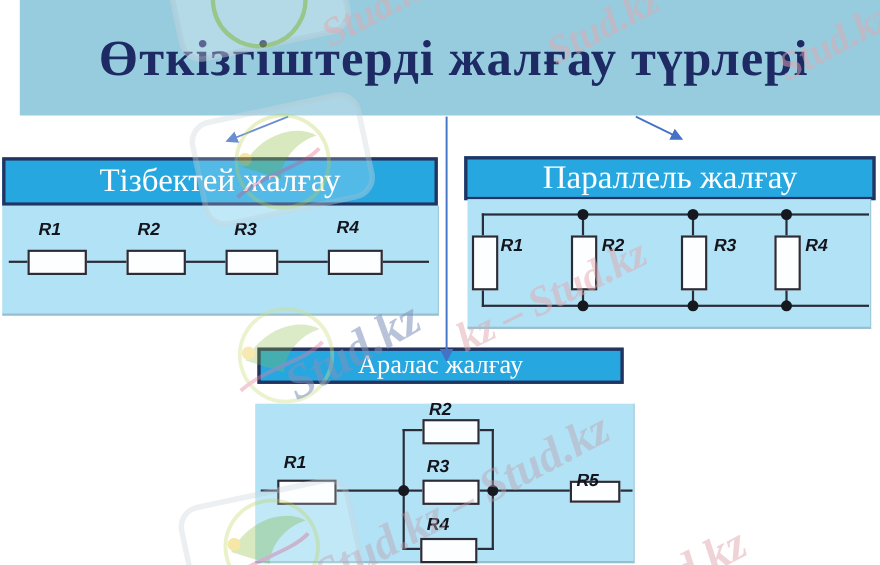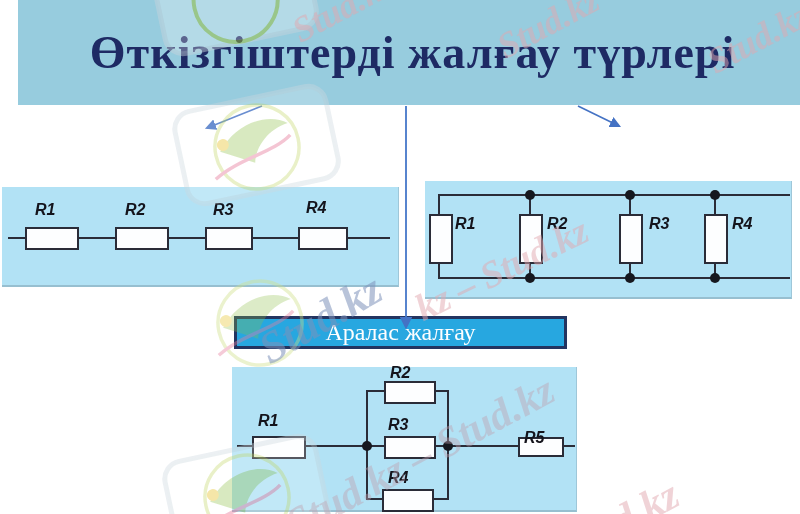--- a/index.html
+++ b/index.html
@@ -45,32 +45,38 @@
     <defs>
       <marker id="ah" viewBox="0 0 10 10" refX="8" refY="5" markerWidth="7" markerHeight="7" orient="auto">
         <path d="M0,0 L10,5 L0,10 z" fill="#4472C4"></path>
       </marker>
     </defs>
     <line x1="262" y1="106" x2="207" y2="128" stroke="#4472C4" stroke-width="1.6" marker-end="url(#ah)"></line>
     <line x1="578" y1="106" x2="619" y2="126" stroke="#4472C4" stroke-width="1.6" marker-end="url(#ah)"></line>
     <line x1="406" y1="106" x2="406" y2="327" stroke="#4577C9" stroke-width="1.8" marker-end="url(#ah)"></line>
   </svg>
 
+  <div class="sec-header" style="left:2px;top:143px;width:390px;height:38px;font-size:30px;">
+    <span class="hdr-label">Тізбектей жалғау</span>
+  </div>
   <div class="sec-body" style="left:2px;top:187px;width:396px;height:98px;">
     <div class="wire" style="left:6px;top:50px;width:382px;height:2px;"></div>
     <div class="res-h" style="left:23px;top:40px;"></div>
     <div class="res-h" style="left:113px;top:40px;"></div>
     <div class="res-h" style="left:203px;top:40px;width:44px;"></div>
     <div class="res-h" style="left:296px;top:40px;width:46px;"></div>
     <div class="rlabel" style="left:33px;top:14px;">R1</div>
     <div class="rlabel" style="left:123px;top:14px;">R2</div>
     <div class="rlabel" style="left:211px;top:14px;">R3</div>
     <div class="rlabel" style="left:304px;top:12px;">R4</div>
   </div>
 
+  <div class="sec-header" style="left:422px;top:142px;width:368px;height:34px;font-size:30px;">
+    <span class="hdr-label">Параллель жалғау</span>
+  </div>
   <div class="sec-body" style="left:425px;top:181px;width:366px;height:116px;">
     <div class="wire" style="left:13px;top:13px;width:352px;height:2px;"></div>
     <div class="wire" style="left:13px;top:96px;width:352px;height:2px;"></div>
 
     <div class="wire" style="left:13px;top:13px;width:2px;height:22px;"></div>
     <div class="wire" style="left:13px;top:77px;width:2px;height:21px;"></div>
 
     <div class="wire" style="left:104px;top:14px;width:2px;height:20px;"></div>
     <div class="wire" style="left:104px;top:79px;width:2px;height:19px;"></div>
     <div class="wire" style="left:204px;top:14px;width:2px;height:20px;"></div>

